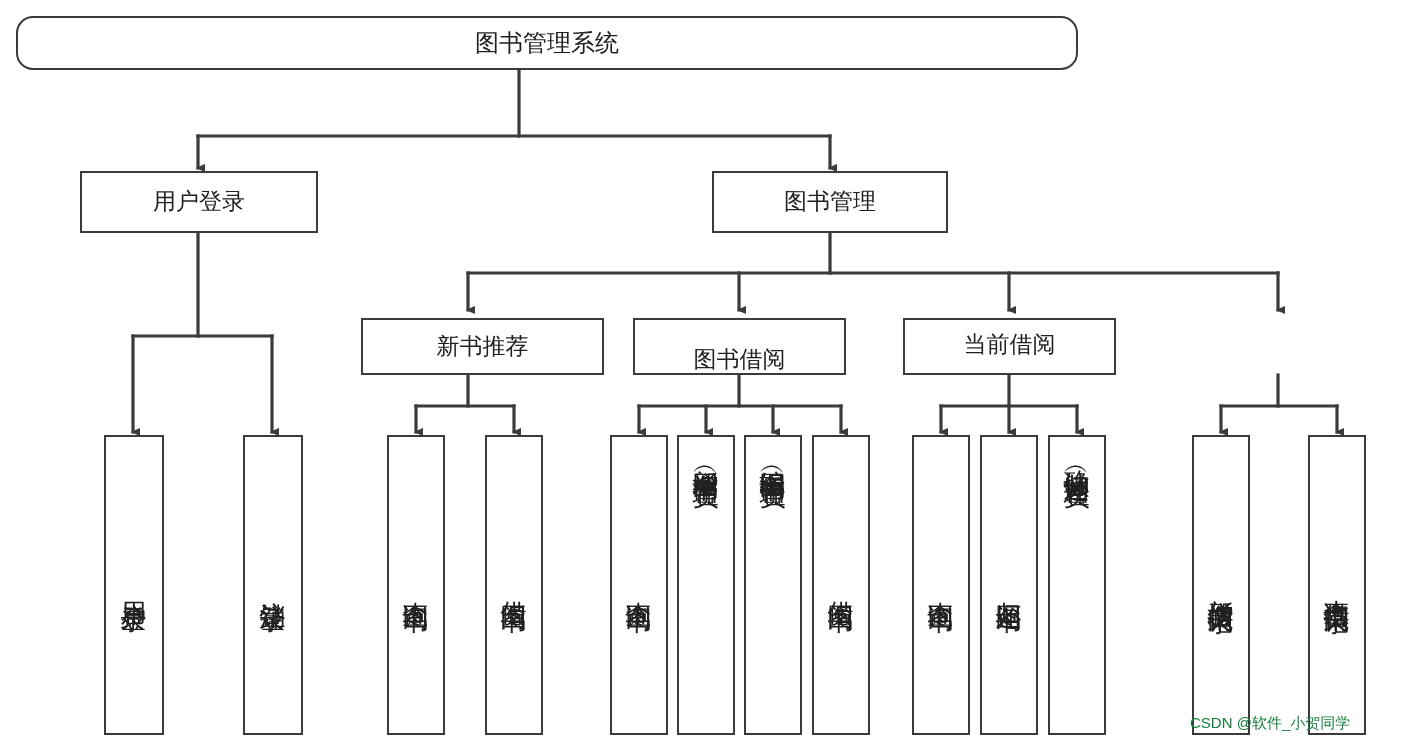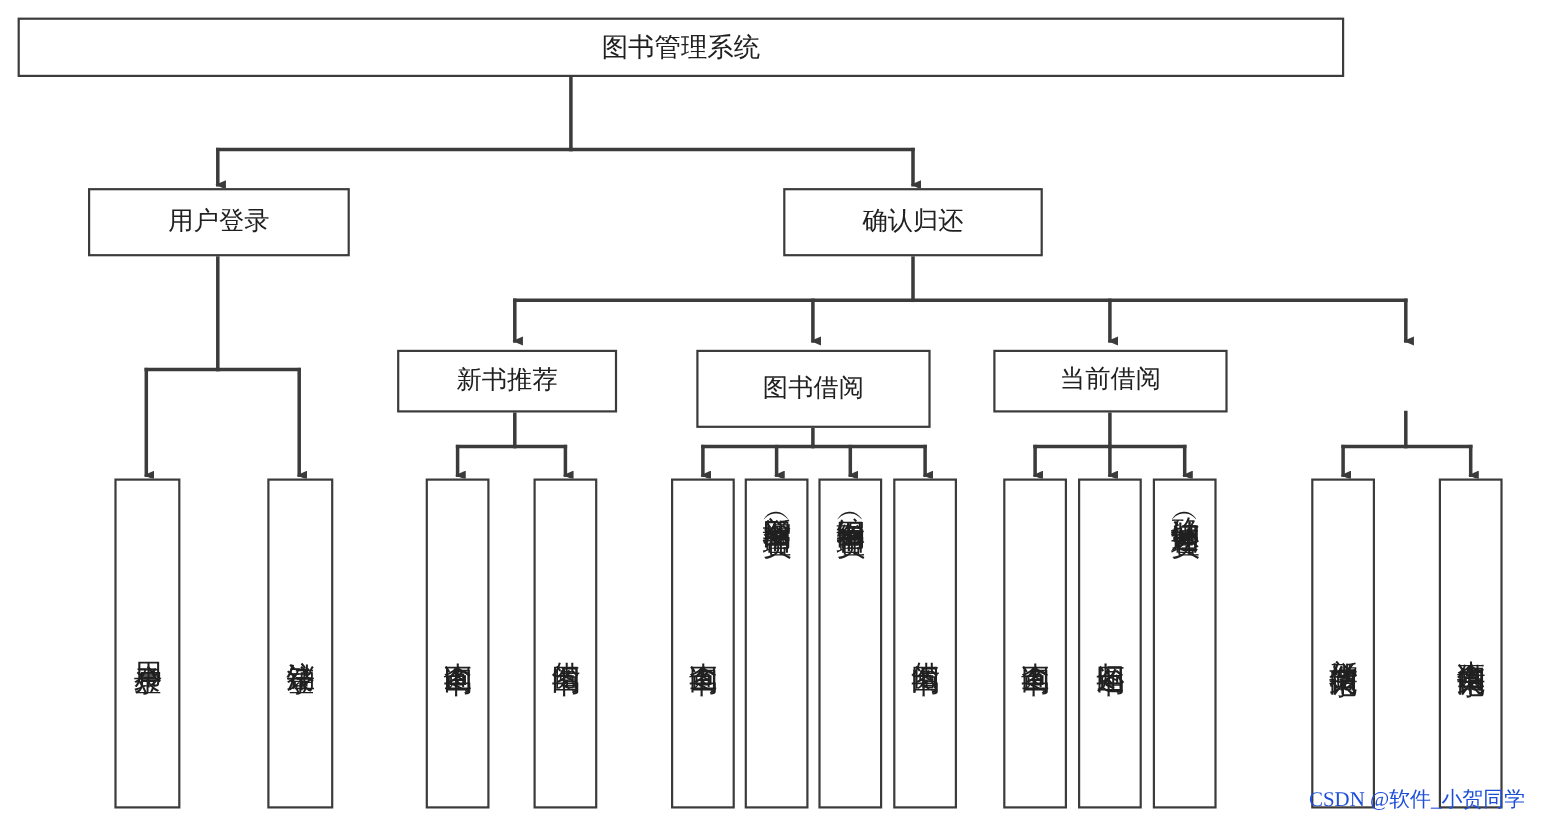--- a/index.html
+++ b/index.html
@@ -62,24 +62,24 @@
     letter-spacing: 2px;
     line-height: 1;
     white-space: nowrap;
   }
   .node.v.short {
     align-items: center;
     padding-top: 0;
   }
   .watermark {
     position: absolute;
-    color: #1d4ed8;
-    font-size: 19px;
+    color: #15803d;
+    font-size: 15px;
     white-space: nowrap;
-    font-family: Liberation Serif, serif;
+    font-family: Liberation Sans, sans-serif;
   }
 </style>
 </head>
 <body>
 
 <div id="canvas">
 
   <svg class="edges" viewBox="0 0 1405 747" xmlns="http://www.w3.org/2000/svg">
     <defs>
       <marker id="arrow" markerWidth="10" markerHeight="10" refX="4.2" refY="7.4" orient="auto" markerUnits="userSpaceOnUse">
@@ -123,37 +123,37 @@
       <path d="M 1009 406 L 1009 432" marker-end="url(#arrow)"></path>
       <path d="M 1077 406 L 1077 432" marker-end="url(#arrow)"></path>
 
       <path d="M 1278 375 L 1278 406"></path>
       <path d="M 1221 406 L 1337 406"></path>
       <path d="M 1221 406 L 1221 432" marker-end="url(#arrow)"></path>
       <path d="M 1337 406 L 1337 432" marker-end="url(#arrow)"></path>
     </g>
   </svg>
 
-  <div class="node h root" style="left:16px; top:16px; width:1206px; height:54px;">
+  <div class="node h root" style="left:16px; top:16px; width:1062px; height:54px;border-radius:17px;">
     <span class="label">图书管理系统</span>
   </div>
 
   <div class="node h" style="left:80px; top:171px; width:238px; height:62px;">
     <span class="label">用户登录</span>
   </div>
 
   <div class="node h" style="left:712px; top:171px; width:236px; height:62px;">
-    <span class="label">确认归还</span>
-  </div>
-
-  <div class="node h" style="left:361px; top:318px; width:200px; height:57px;">
+    <span class="label">图书管理</span>
+  </div>
+
+  <div class="node h" style="left:361px; top:318px; width:243px; height:57px;">
     <span class="label">新书推荐</span>
   </div>
 
-  <div class="node h" style="left:633px; top:318px; width:213px; height:71px;">
+  <div class="node h" style="left:633px; top:318px; width:213px; height:57px;align-items:flex-end;">
     <span class="label">图书借阅</span>
   </div>
 
   <div class="node h" style="left:903px; top:318px; width:213px; height:57px;font-family:Liberation Mono, monospace;">
     <span class="label">当前借阅</span>
   </div>
 
 
   <div class="node v short" style="left:104px; top:435px; width:60px; height:300px;">
     <span class="label">用户登录</span>

